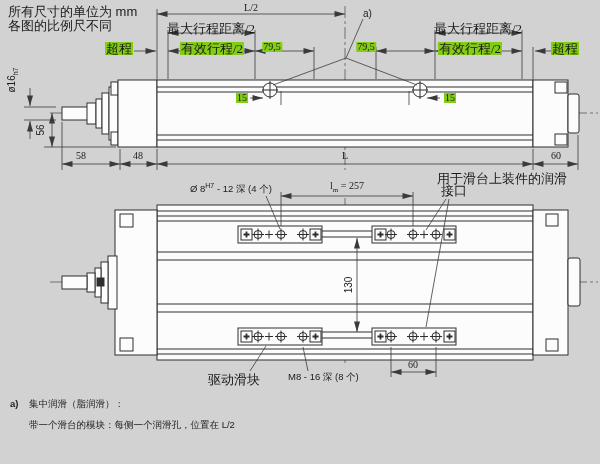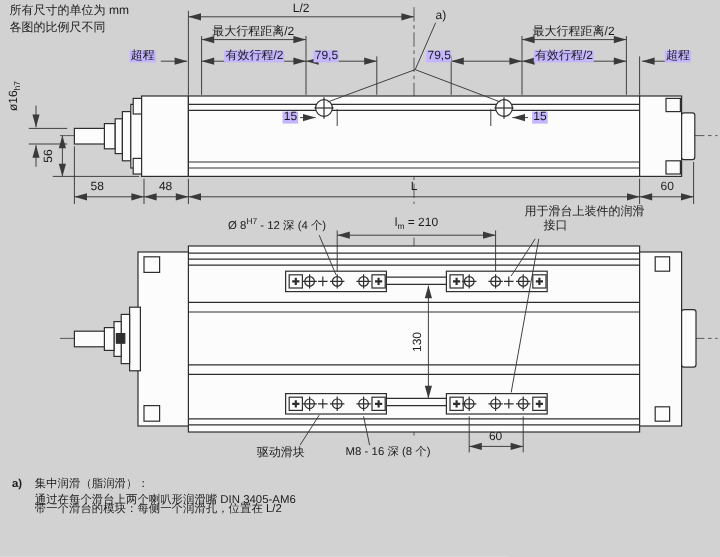--- a/index.html
+++ b/index.html
@@ -6,23 +6,23 @@
   #stage{
     position:relative;width:600px;height:464px;
     background:#d2d2d2;overflow:hidden;
     font-family:"Liberation Sans","DejaVu Sans",sans-serif;
   }
   #drawing{position:absolute;left:0;top:0;}
   .lbl{
     position:absolute;font-size:10px;color:#1b1b1b;
     white-space:nowrap;line-height:1;letter-spacing:0;
   }
-  .cn{font-size:10px;}
-  .c{transform:translateX(-50%);}
-  .bg{background:#c4b5fd;padding:0 1px;}
+  .cn{font-size:13px;}
+  .c{transform:translateX(-50%);font-family:Liberation Serif, serif;}
+  .bg{background:#84cc16;padding:0 1px;}
   .rot{transform:translate(-50%,-50%) rotate(-90deg);}
   .small{font-size:9.5px;}
   sub,sup{font-size:7px;}
   .fn{font-size:9.5px;color:#1b1b1b;line-height:1;}
   .b{font-weight:bold;}
 </style>
 </head>
 <body>
 
 <div id="stage">
@@ -278,26 +278,25 @@
 <div class="lbl c bg" style="left:242px;top:93px">15</div>
 <div class="lbl c bg" style="left:450px;top:93px">15</div>
 <div class="lbl rot" style="left:13px;top:80px"><span>ø16</span><sub>h7</sub></div>
 <div class="lbl rot" style="left:41px;top:130px">56</div>
 <div class="lbl c" style="left:81px;top:151px">58</div>
 <div class="lbl c" style="left:138px;top:151px">48</div>
 <div class="lbl c" style="left:345px;top:151px">L</div>
 <div class="lbl c" style="left:556px;top:151px">60</div>
 
 <div class="lbl small" style="left:190px;top:182px"><span>Ø 8</span><sup>H7</sup><span> - 12 深 (4 个)</span></div>
-<div class="lbl c" style="left:347px;top:181px"><span>l</span><sub>m</sub><span> = 210</span></div>
+<div class="lbl c" style="left:347px;top:181px"><span>l</span><sub>m</sub><span> = 257</span></div>
 <div class="lbl cn" style="left:437px;top:172px">用于滑台上装件的润滑</div>
-<div class="lbl cn" style="left:453px;top:184px">接口</div>
+<div class="lbl cn" style="left:441px;top:184px">接口</div>
 <div class="lbl rot" style="left:349px;top:285px">130</div>
 <div class="lbl cn c" style="left:234px;top:373px">驱动滑块</div>
 <div class="lbl small" style="left:288px;top:372px">M8 - 16 深 (8 个)</div>
 <div class="lbl c" style="left:413px;top:360px">60</div>
 
 <div class="fn b" style="position:absolute;left:10px;top:399px">a)</div>
 <div class="fn" style="position:absolute;left:29px;top:399px">集中润滑（脂润滑）：</div>
-<div class="fn" style="position:absolute;left:29px;top:412px">通过在每个滑台上两个喇叭形润滑嘴 DIN 3405-AM6</div>
 <div class="fn" style="position:absolute;left:29px;top:420px">带一个滑台的模块：每侧一个润滑孔，位置在 L/2</div>
 
 </div>
 
 </body></html>

